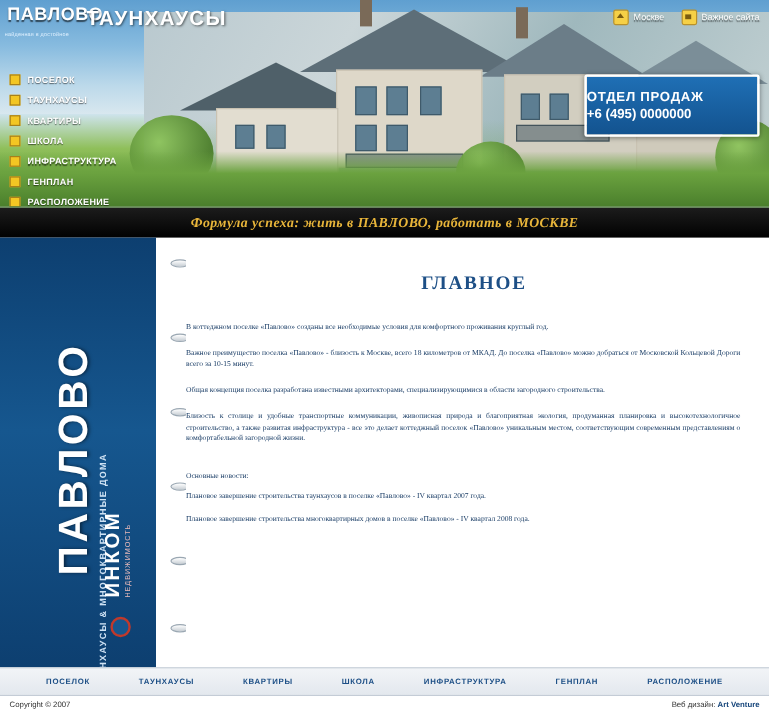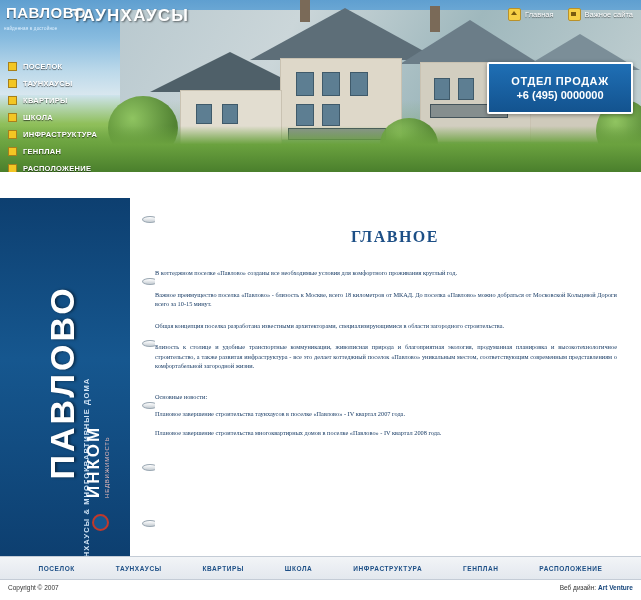--- a/index.html
+++ b/index.html
@@ -184,21 +184,21 @@
 
   
   .sales-box {
     position: absolute; right: 8px; top: 62px;
     width: 142px; height: 48px;
     background: linear-gradient(to bottom, #1f6fb5 0%, #13538f 100%);
     border: 2px solid #ffffff;
     border-radius: 2px;
     box-shadow: 0 1px 4px rgba(0,0,0,.4);
     display: flex; flex-direction: column;
-    align-items: center; justify-content: center;
+    justify-content: center;
     font-family: "Liberation Sans", sans-serif;
     color: #ffffff;
   }
   .sales-title { font-size: 11px; font-weight: bold; letter-spacing: .6px; }
   .sales-phone { font-size: 11px; font-weight: bold; margin-top: 2px; }
 
   
   .slogan {
     position: absolute; left: 0; top: 172px;
     width: 641px; height: 26px;
@@ -422,21 +422,21 @@
       <div class="logo">ПАВЛОВО</div>
       <div class="logo-sub">найденная в достойное</div>
     </div>
     <div class="hdr-title">
       <div>ТАУНХАУСЫ</div>
     </div>
 
     <div class="top-links">
       <div class="top-link">
         <span class="ico-home"></span>
-        <span>Главная</span>
+        <span>Москве</span>
       </div>
       <div class="top-link">
         <span class="ico-map"></span>
         <span>Важное сайта</span>
       </div>
     </div>
 
     <div class="nav">
       <div class="nav-item">
         <span class="bullet"></span>
@@ -467,20 +467,23 @@
         <span>РАСПОЛОЖЕНИЕ</span>
       </div>
     </div>
 
     <div class="sales-box">
       <div class="sales-title">ОТДЕЛ ПРОДАЖ</div>
       <div class="sales-phone">+6 (495) 0000000</div>
     </div>
   </div>
 
+  <div class="slogan">
+    <div class="slogan-text">Формула успеха: жить в ПАВЛОВО, работать в МОСКВЕ</div>
+  </div>
 
   <div class="content">
 
     <div class="left-panel">
       <div class="vert-title">ПАВЛОВО</div>
       <div class="vert-sub">ТАУНХАУСЫ &amp; МНОГОКВАРТИРНЫЕ ДОМА</div>
       <div class="inkom">ИНКОМ</div>
       <div class="inkom-sub">НЕДВИЖИМОСТЬ</div>
       <div class="inkom-mark"></div>
     </div>

